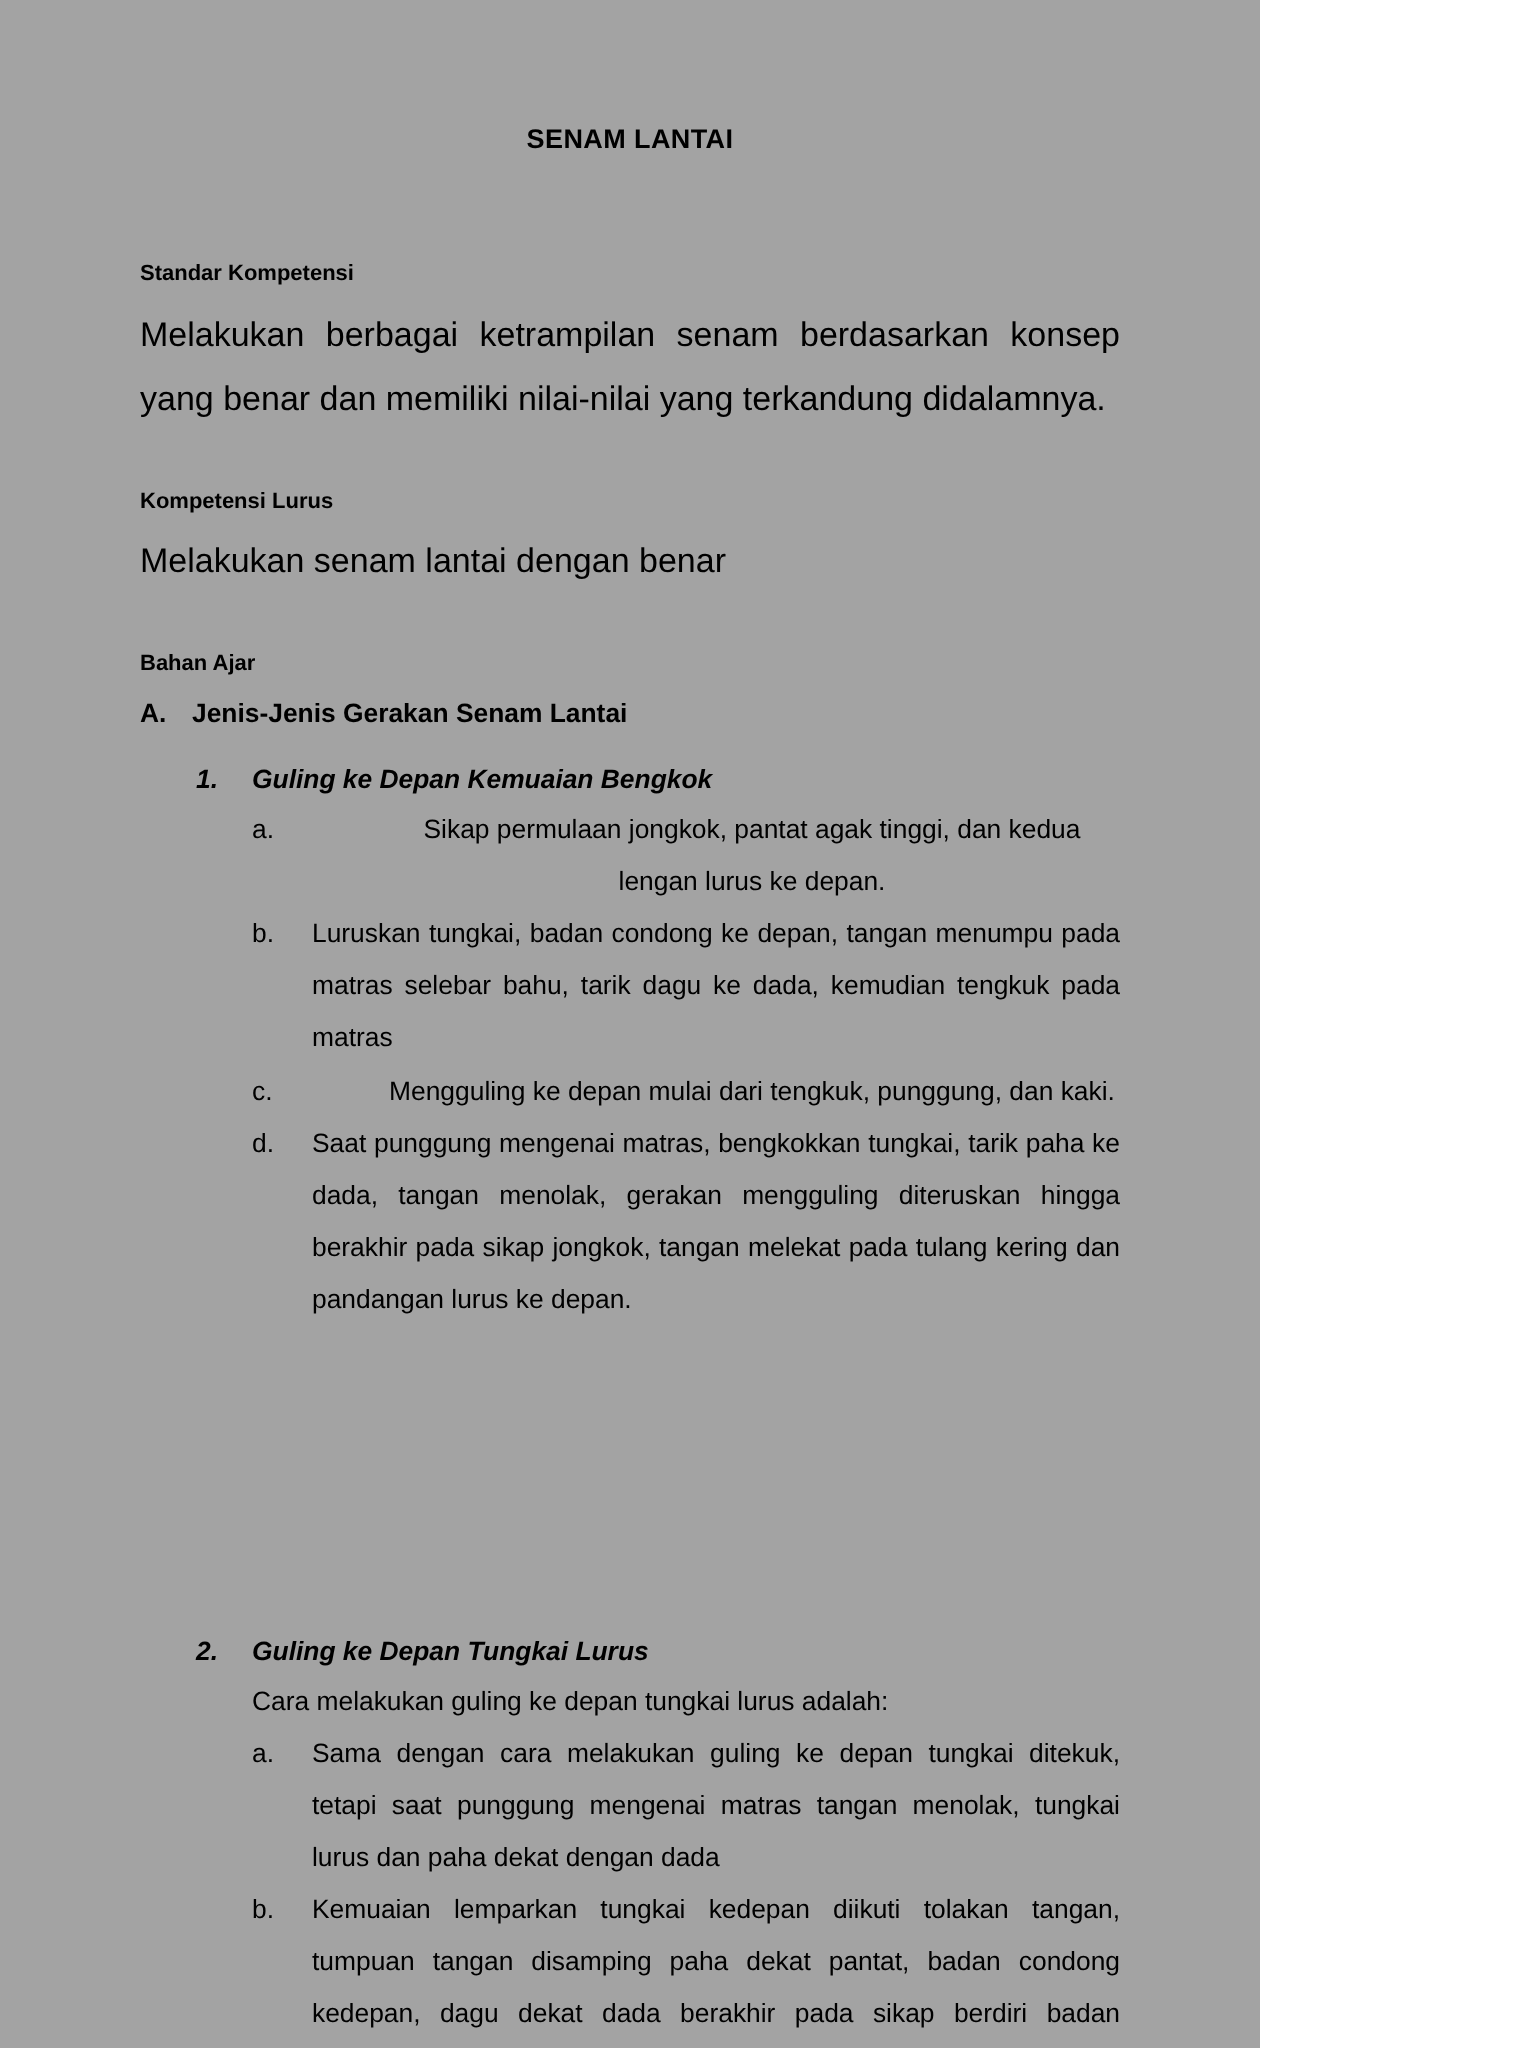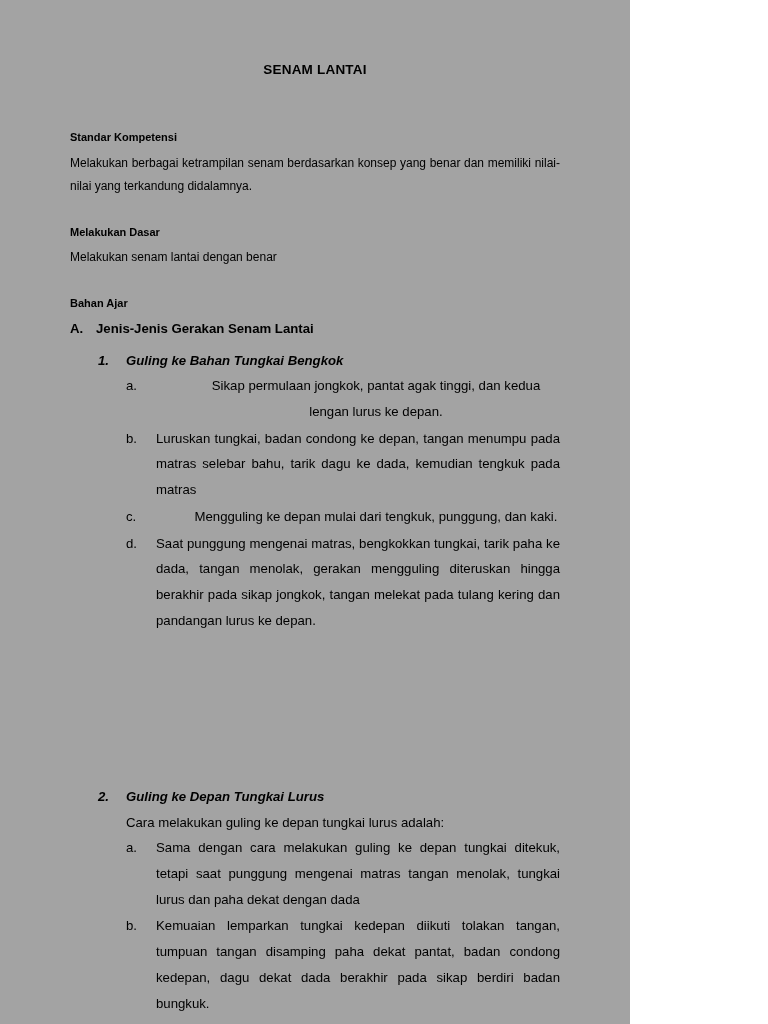--- a/index.html
+++ b/index.html
@@ -31,21 +31,21 @@
   .section {
     margin-bottom: 0;
   }
   .heading {
     font-size: 11px;
     font-weight: bold;
     margin: 0 0 6px 0;
     line-height: 1.5;
   }
   .para {
-    font-size: 12px;
+    font-size: 17px;
     line-height: 1.92;
     text-align: justify;
     margin: 0;
   }
   .gap-lg { height: 26px; }
   .gap-sm { height: 8px; }
 
   .lettered-heading {
     font-size: 13.2px;
     font-weight: bold;
@@ -113,41 +113,41 @@
   <div class="doc-title">SENAM LANTAI</div>
 
   <div class="section">
     <div class="heading">Standar Kompetensi</div>
     <p class="para">Melakukan berbagai ketrampilan senam berdasarkan konsep yang benar dan memiliki nilai-nilai yang terkandung didalamnya.</p>
   </div>
 
   <div class="gap-lg"></div>
 
   <div class="section">
-    <div class="heading">Melakukan Dasar</div>
+    <div class="heading">Kompetensi Lurus</div>
     <p class="para">Melakukan senam lantai dengan benar</p>
   </div>
 
   <div class="gap-lg"></div>
 
   <div class="section">
     <div class="heading">Bahan Ajar</div>
   </div>
 
   <div class="lettered-heading">
     <span class="marker">A.</span>
     <span>Jenis-Jenis Gerakan Senam Lantai</span>
   </div>
 
   <div class="gap-sm"></div>
 
   <div>
     <div class="numbered-item">
       <span class="marker">1.</span>
-      <span class="title">Guling ke Bahan Tungkai Bengkok</span>
+      <span class="title">Guling ke Depan Kemuaian Bengkok</span>
     </div>
     <div class="sub-list">
       <div class="sub-item">
         <span class="marker">a.</span>
         <span class="text nojust">Sikap permulaan jongkok, pantat agak tinggi, dan kedua lengan lurus ke depan.</span>
       </div>
       <div class="sub-item">
         <span class="marker">b.</span>
         <span class="text">Luruskan tungkai, badan condong ke depan, tangan menumpu pada matras selebar bahu, tarik dagu ke dada, kemudian tengkuk pada matras</span>
       </div>

